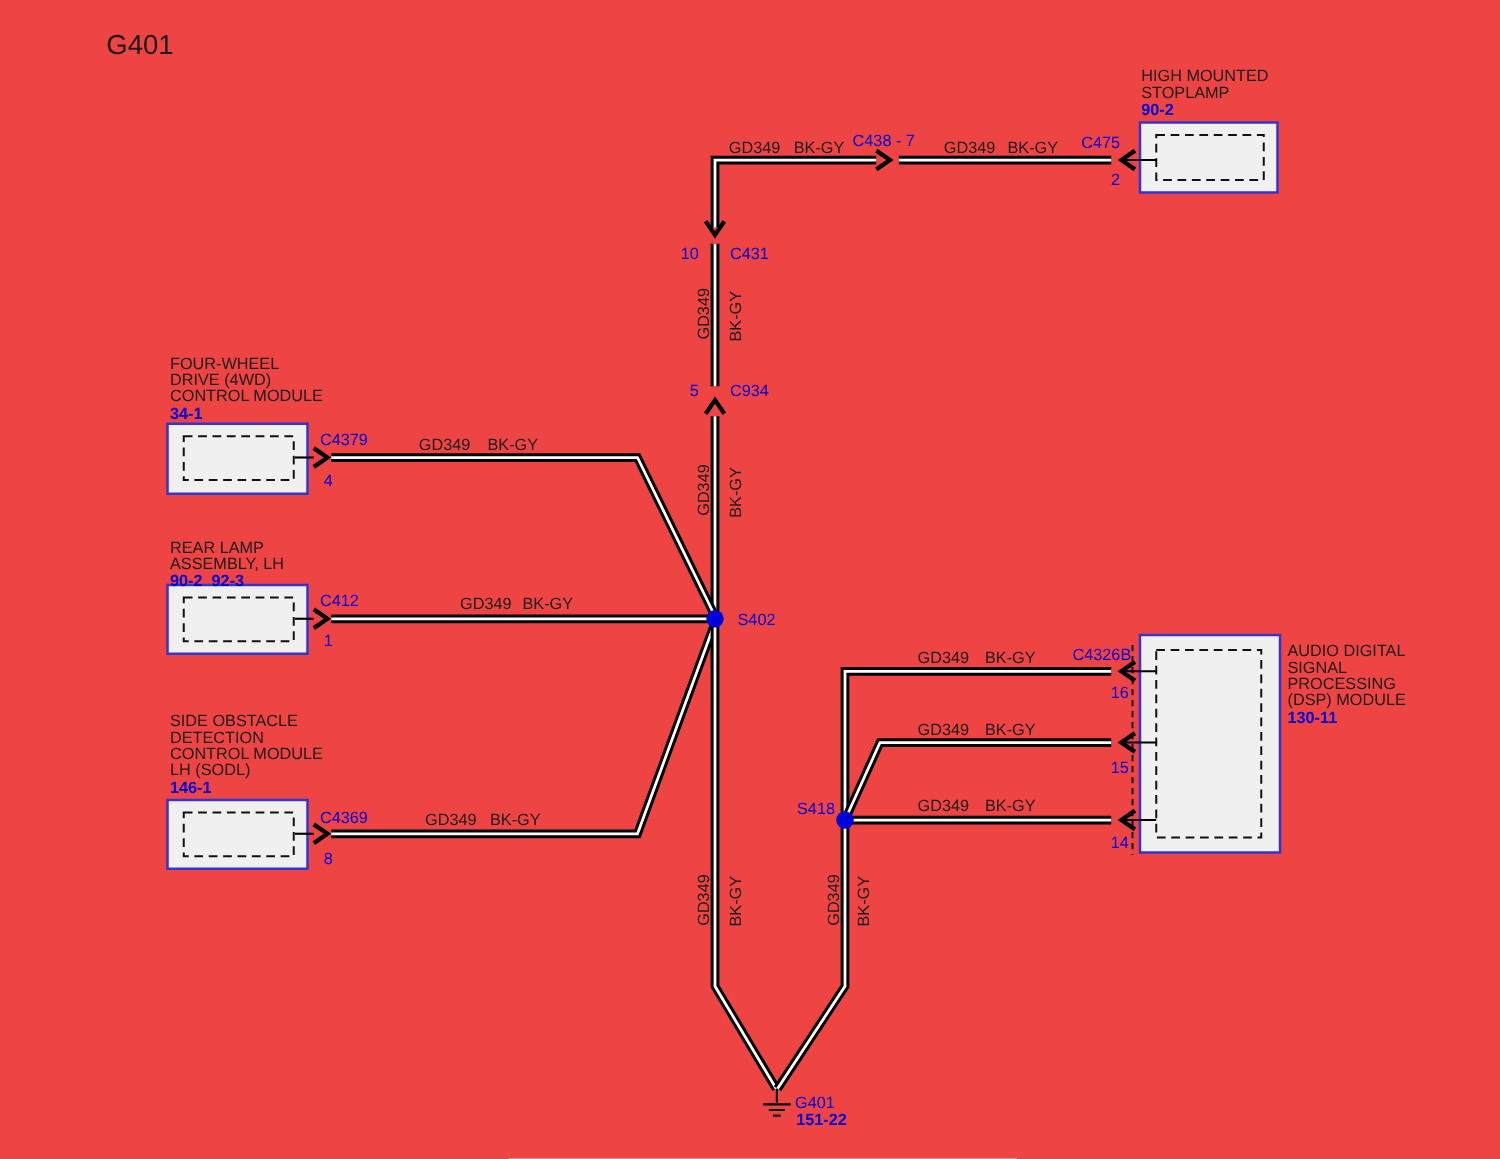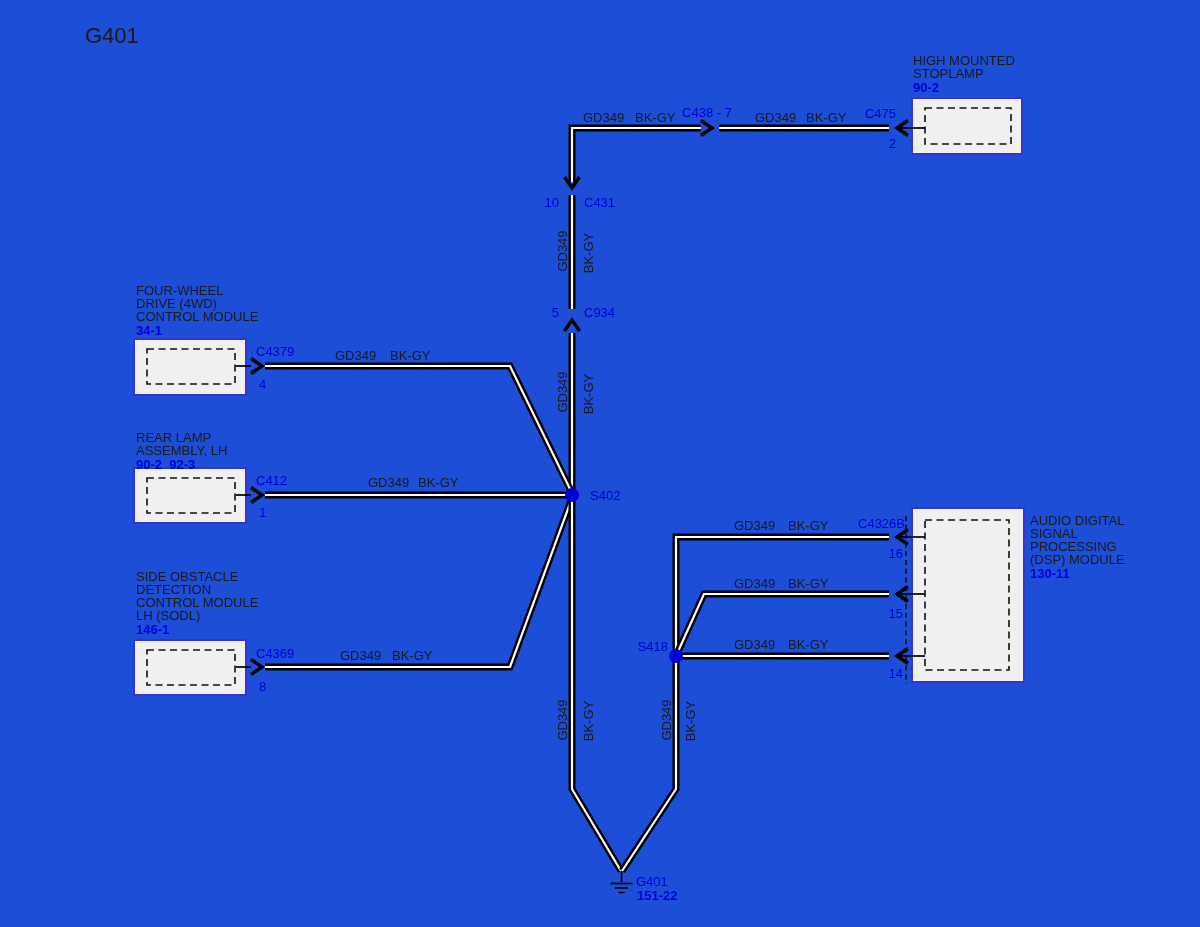--- a/index.html
+++ b/index.html
@@ -1,16 +1,16 @@
 <!DOCTYPE html>
 <html><head>
 <meta charset="utf-8">
 <style>
   html,body{margin:0;padding:0;background:#ffffff;}
-  .stage{position:relative;width:1200px;height:927px;background:#1d4ed8;overflow:hidden;}
+  .stage{position:relative;width:1200px;height:927px;background:#ef4444;overflow:hidden;}
   svg text{font-family:"Liberation Sans",sans-serif;font-size:13px;fill:#1a1a1a;}
   svg text.blue{fill:#0000d9;}
   svg text.bold{font-weight:bold;}
   svg text.title{font-size:22px;}
   .w-o{fill:none;stroke:#000;stroke-width:7;stroke-linejoin:miter;}
   .w-i{fill:none;stroke:#fff;stroke-width:2.2;stroke-linejoin:miter;}
   .thin{fill:none;stroke:#000;stroke-width:1.7;}
   .arrow{fill:none;stroke:#000;stroke-width:3.4;stroke-linejoin:miter;}
   .cbox{fill:#f0f0f0;stroke:#3434ce;stroke-width:2;}
   .dashrect{fill:none;stroke:#111;stroke-width:1.6;stroke-dasharray:7 4.5;}

